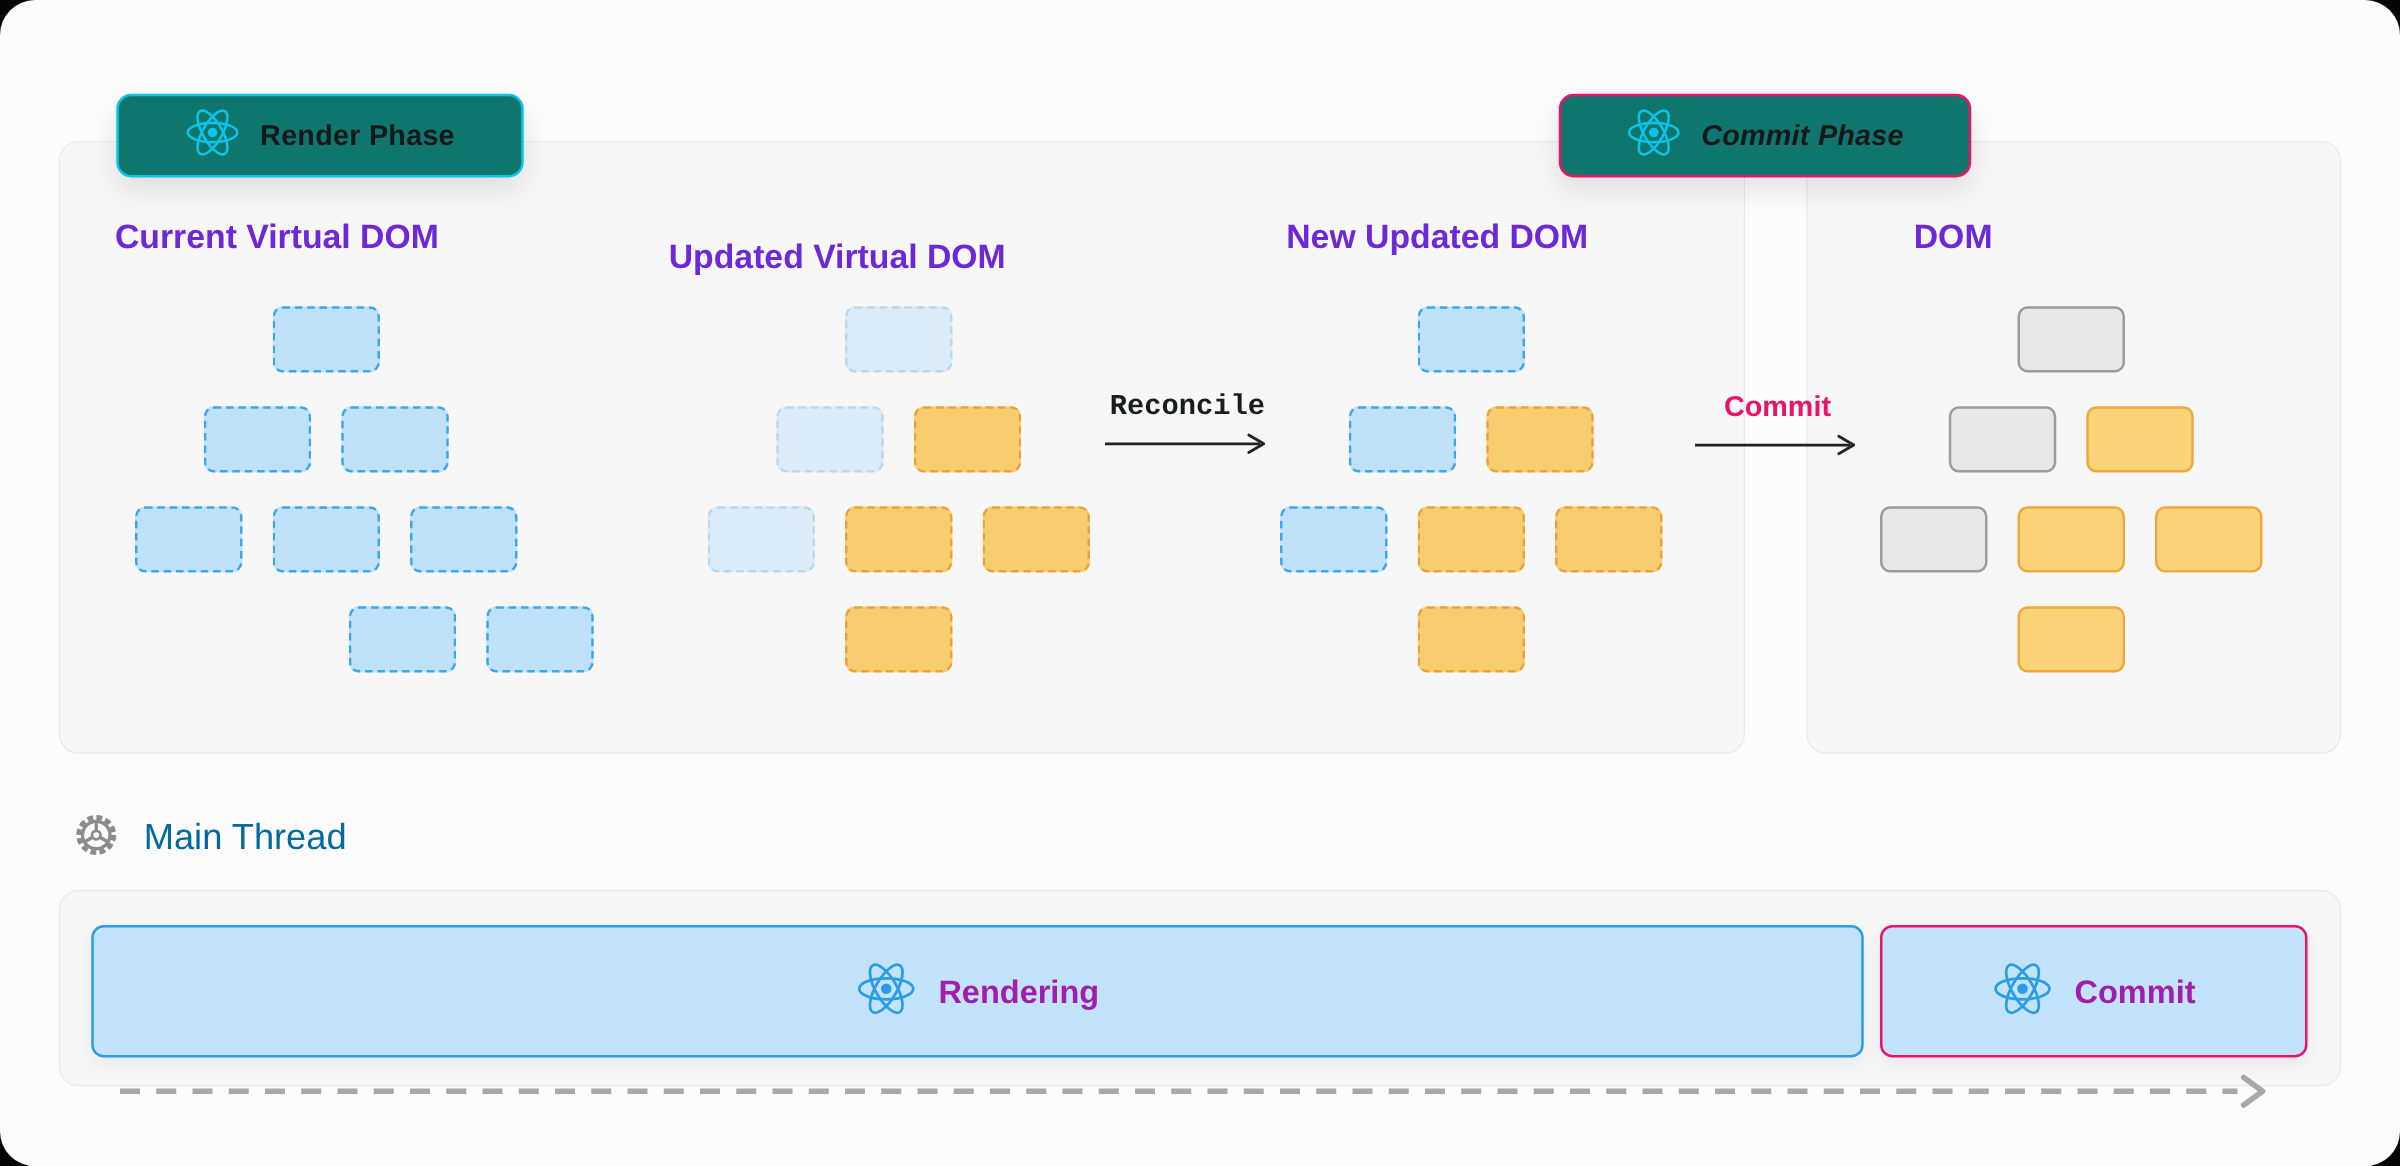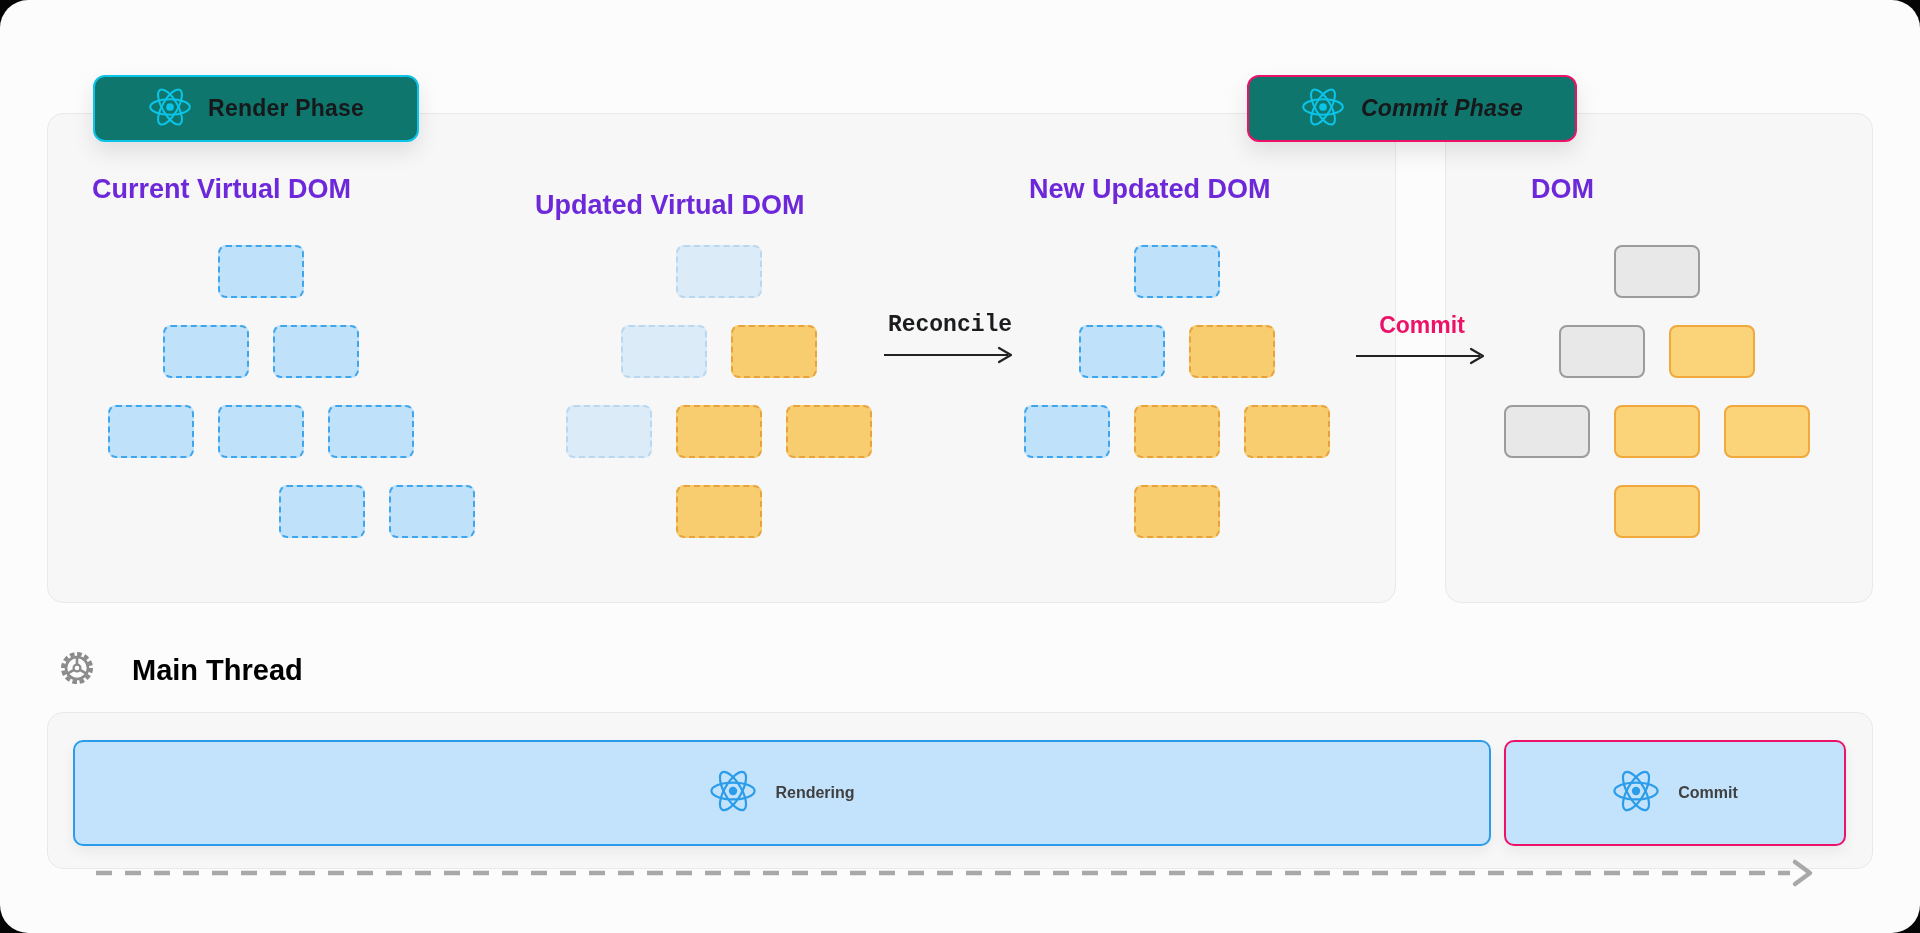--- a/index.html
+++ b/index.html
@@ -43,31 +43,31 @@
 
   
   .flow-arrow { position: absolute; width: 150px; text-align: center; z-index: 20; }
   #arrow-reconcile { left: 875px; top: 312px; font-family: Liberation Mono, monospace; }
   #arrow-commit    { left: 1347px; top: 312px; }
   .flow-arrow .arrow-label { font-size: 23px; font-weight: 700; color: #1b1c1e; display: block; margin-bottom: 8px; }
   #arrow-commit .arrow-label { color: #ec1268; }
 
   
   .main-thread { position: absolute; left: 57px; top: 648px; display: flex; align-items: center; gap: 18px; z-index: 15; }
-  .main-thread-label { font-size: 29px; font-weight: 700; color: #000000; margin-left: 17px; }
+  .main-thread-label { font-size: 29px; font-weight: 400; color: #0369a1; }
 
   
   .timeline { position: absolute; left: 47px; top: 712px; width: 1826px; height: 157px;
     background: #f7f7f8; border: 1.5px solid #e9e9ea; border-radius: 16px; z-index: 10; }
   .bar { position: absolute; top: 740px; height: 106px; background: #c2e3fb; border-radius: 10px;
     display: flex; align-items: center; justify-content: center; gap: 18px; z-index: 20;
     box-shadow: 0 6px 14px rgba(0,0,0,0.06); }
   .bar-rendering { left: 73px; width: 1418px; border: 2.5px solid #2b9ce9; }
   .bar-commit    { left: 1504px; width: 342px; border: 2.5px solid #ec1268; }
-  .bar-label { font-size: 16px; font-weight: 700; color: #404040; }
+  .bar-label { font-size: 26px; font-weight: 700; color: #a21caf; }
 
   .timeline-arrow { position: absolute; left: 92px; top: 858px; z-index: 25; }
 </style>
 </head>
 <body>
 
 <div class="window">
 
   <div class="panel panel-render"></div>
   <div class="panel panel-dom"></div>

